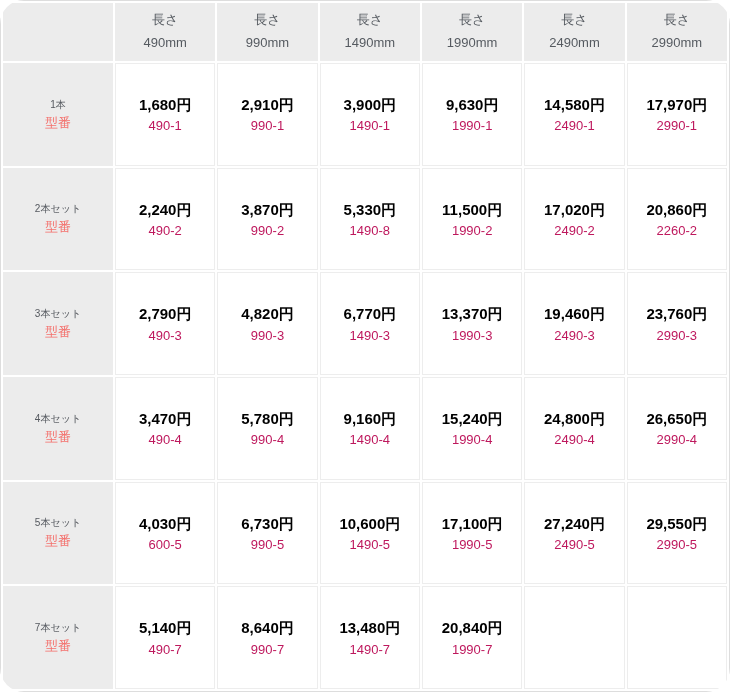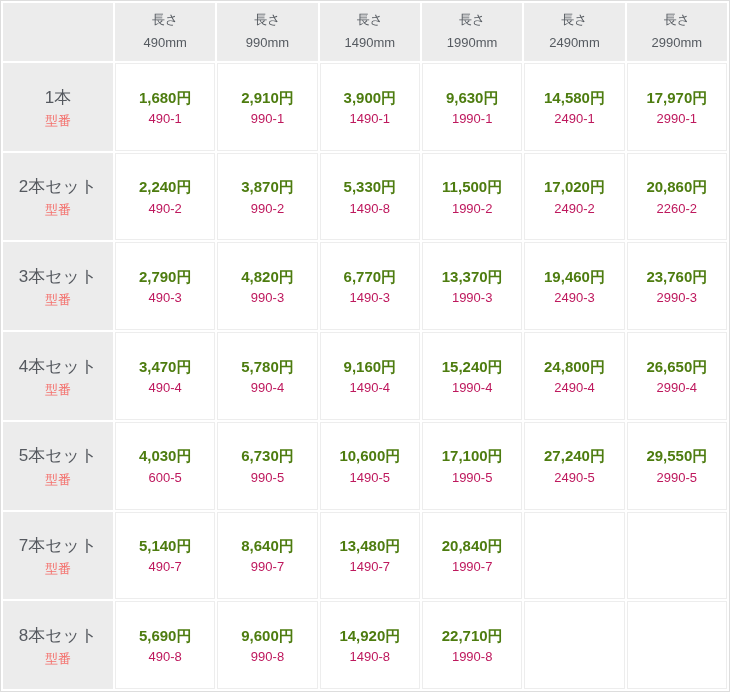--- a/index.html
+++ b/index.html
@@ -6,20 +6,21 @@
     margin: 0;
     padding: 0;
     background: #ffffff;
     font-family: "Liberation Sans", "DejaVu Sans", sans-serif;
   }
   .wrap {
     width: 730px;
     height: 692px;
     box-sizing: border-box;
     overflow: hidden;
+    border-radius: 24px;
   }
   table.price-table {
     width: 730px;
     height: 692px;
     box-sizing: border-box;
     border-collapse: separate;
     border-spacing: 2px;
     background: #ffffff;
     border: 1px solid #dddddd;
     table-layout: fixed;
@@ -42,39 +43,39 @@
     font-size: 13px;
     line-height: 1.75;
   }
   td.row-label {
     background: #ececec;
     height: 60px;
   }
   td.row-label .set-label {
     display: block;
     color: #55595f;
-    font-size: 17px;
+    font-size: 10px;
     line-height: 1.6;
   }
   td.row-label .model-label {
     display: inline-block;
     color: #f4716d;
     font-size: 13px;
     line-height: 1.5;
     text-decoration: none;
     cursor: pointer;
     text-align: right;
   }
   td.price-cell, td.empty-cell {
     background: #ffffff;
     border: 1px solid #ededed;
   }
   td.price-cell .price {
     display: block;
-    color: #4d7c0f;
+    color: #000000;
     font-weight: bold;
     font-size: 15px;
     line-height: 1.55;
   }
   td.price-cell .model-code {
     display: inline-block;
     color: #be185d;
     font-size: 13px;
     line-height: 1.4;
     text-decoration: none;
@@ -165,24 +166,15 @@
         </tr>
         <tr>
           <td class="row-label"><span class="set-label">7本セット</span><a class="model-label">型番</a></td>
           <td class="price-cell"><span class="price">5,140円</span><a class="model-code">490-7</a></td>
           <td class="price-cell"><span class="price">8,640円</span><a class="model-code">990-7</a></td>
           <td class="price-cell"><span class="price">13,480円</span><a class="model-code">1490-7</a></td>
           <td class="price-cell"><span class="price">20,840円</span><a class="model-code">1990-7</a></td>
           <td class="empty-cell"></td>
           <td class="empty-cell"></td>
         </tr>
-        <tr>
-          <td class="row-label"><span class="set-label">8本セット</span><a class="model-label">型番</a></td>
-          <td class="price-cell"><span class="price">5,690円</span><a class="model-code">490-8</a></td>
-          <td class="price-cell"><span class="price">9,600円</span><a class="model-code">990-8</a></td>
-          <td class="price-cell"><span class="price">14,920円</span><a class="model-code">1490-8</a></td>
-          <td class="price-cell"><span class="price">22,710円</span><a class="model-code">1990-8</a></td>
-          <td class="empty-cell"></td>
-          <td class="empty-cell"></td>
-        </tr>
       </tbody>
   </table>
 </div>
 
 </body></html>

